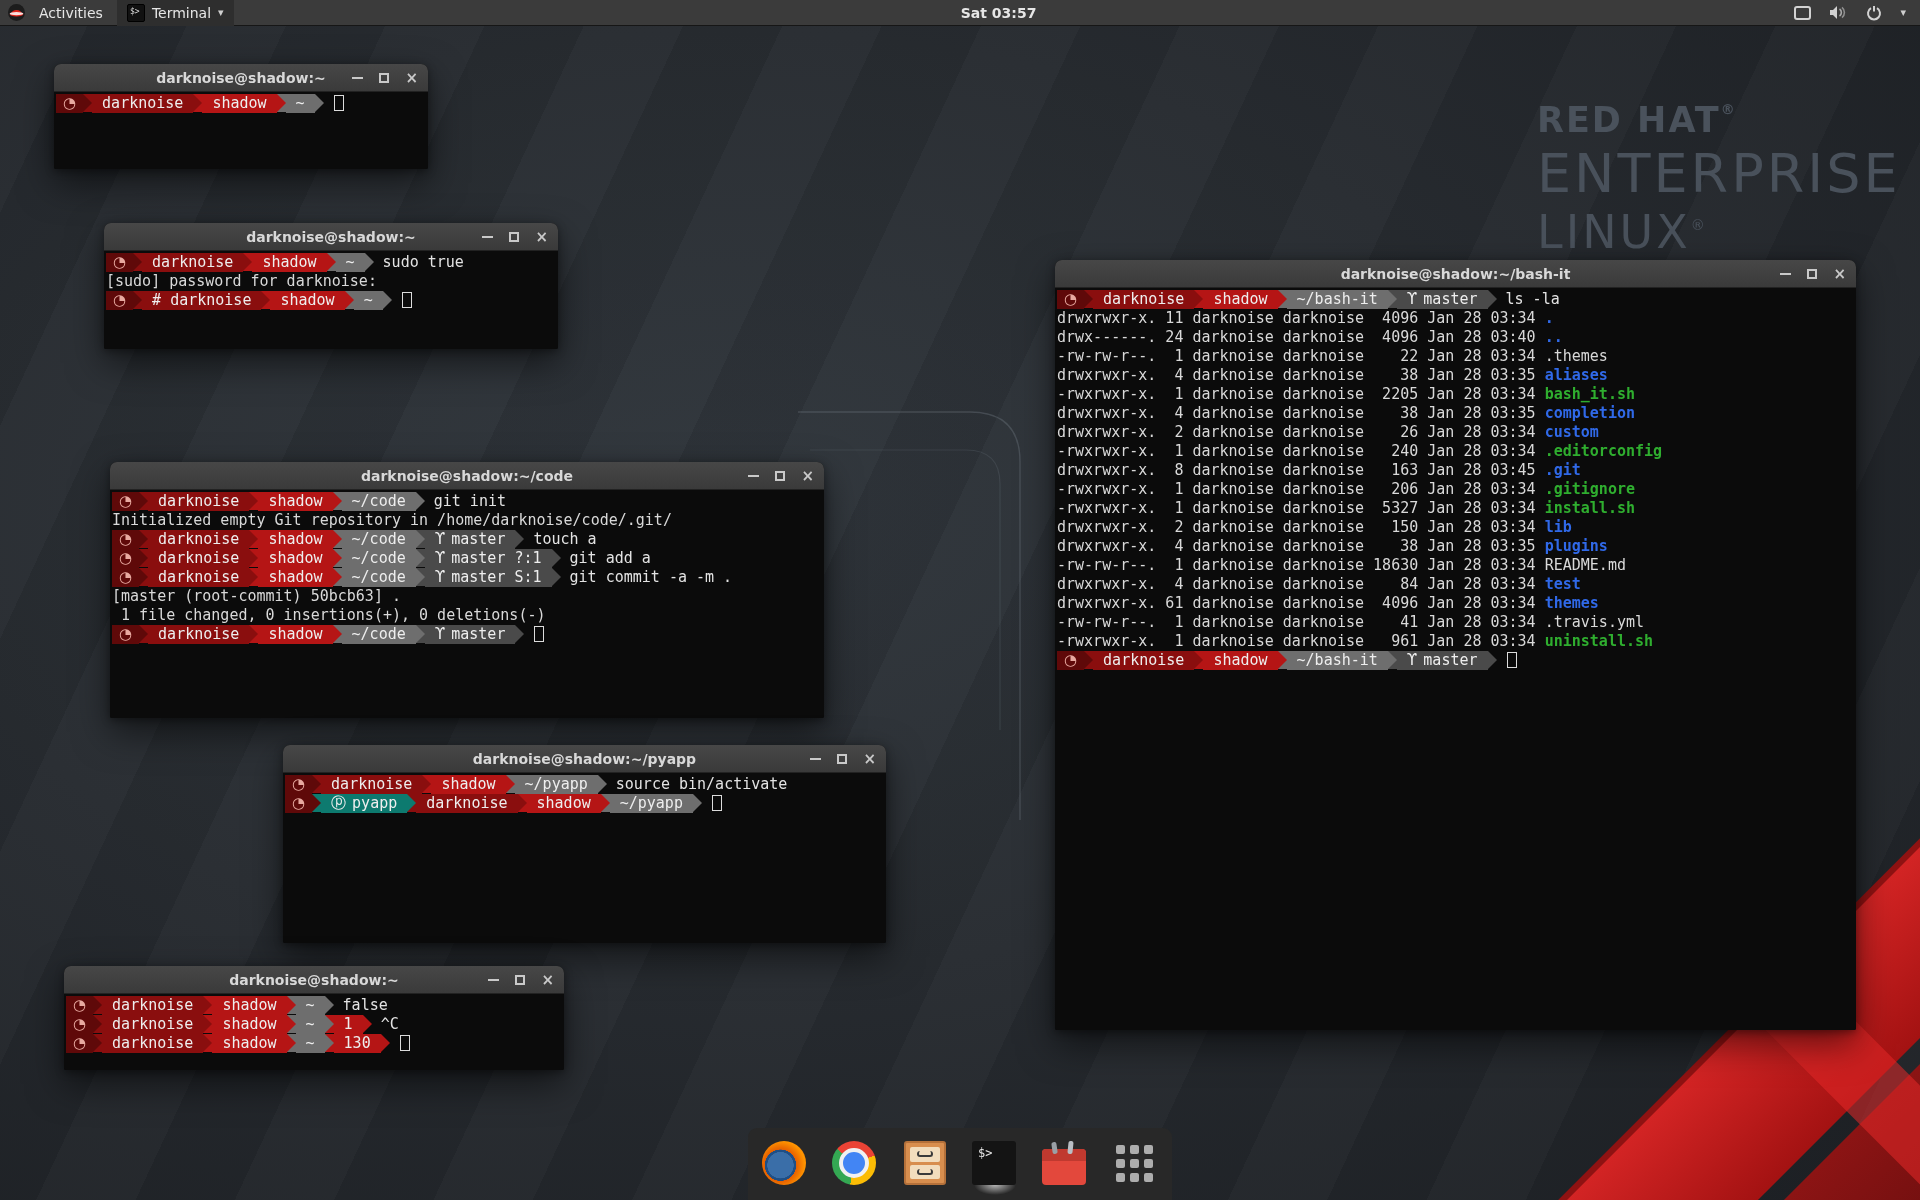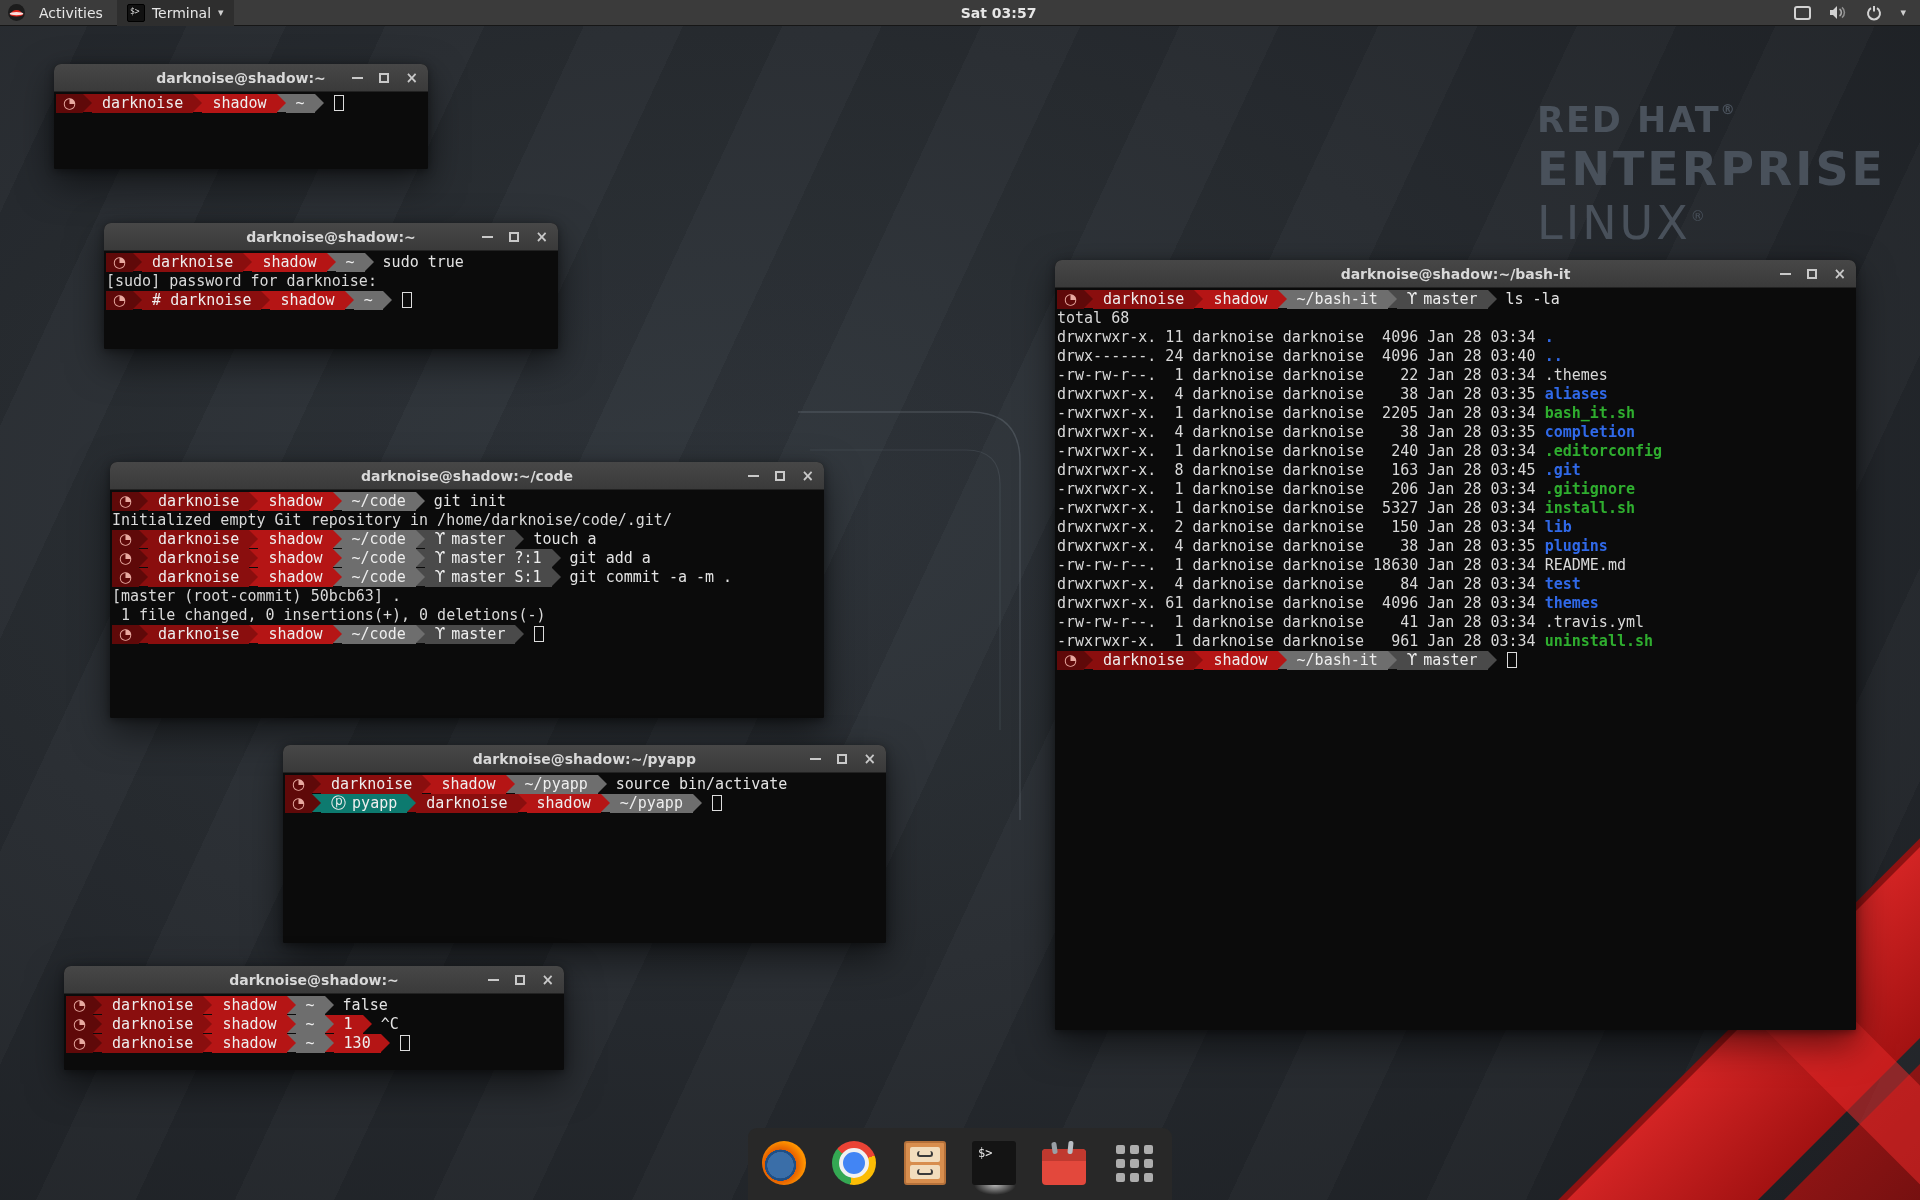--- a/index.html
+++ b/index.html
@@ -22,21 +22,21 @@
   .ribbon { position:absolute; pointer-events:none; }
   .rib-line  { width:1700px; height:9px;   background:#8f1212; transform:rotate(-45deg); left:1080px; top:830px; }
   .rib-main  { width:1700px; height:135px; background:linear-gradient(#d32424,#a31212); transform:rotate(-45deg); left:1040px; top:905px; }
   .rib-dark  { width:1700px; height:150px; background:linear-gradient(#8c1414,#6a0e0e); transform:rotate(-45deg); left:1150px; top:1015px; }
   .rib-corner{ width:1700px; height:260px; background:linear-gradient(#c21d1d,#7d1010); transform:rotate(-45deg); left:1290px; top:1165px; }
   .rib-cross { width:900px;  height:70px;  background:rgba(230,40,40,0.55); transform:rotate(45deg); left:1430px; top:1060px; }
 
   
   #rhel-logo { position:absolute; left:1537px; top:100px; color:#4a525c; user-select:none; }
   #rhel-logo .l1 { font-size:35px; font-weight:bold; letter-spacing:2px; }
-  #rhel-logo .l2 { font-size:46px; font-weight:700; letter-spacing:3px; margin-top:2px; color:#49515b;}
+  #rhel-logo .l2 { font-size:54px; font-weight:400; letter-spacing:3px; margin-top:2px; color:#49515b;}
   #rhel-logo .l3 { font-size:46px; font-weight:400; letter-spacing:3px; color:#49515b;}
   #rhel-logo sup { font-size:14px; vertical-align:18px; }
 
   
   #topbar {
     position:absolute; left:0; top:0; width:1920px; height:26px;
     background:#3b3b3b; border-bottom:1px solid #161616;
     display:flex; align-items:center; color:#e6e6e6; font-size:14px;
     z-index:50;
   }
@@ -260,27 +260,27 @@
       <div class="titlebar">
         <span>darknoise@shadow:~/bash-it</span>
         <span class="win-buttons">
           <span class="btn-min"></span>
           <span class="btn-max"></span>
           <span class="btn-close">×</span>
         </span>
       </div>
       <div class="content">
         <div class="line"><span class="seg seg-icon" style="background: rgb(95, 9, 9);"><span class="glyph" style="color: rgb(232, 169, 160); margin-right: 0px;">◔</span></span><span class="sep" style="border-left-color: rgb(95, 9, 9); background: rgb(138, 14, 14);"></span><span class="seg seg-user" style="background: rgb(138, 14, 14);">darknoise</span><span class="sep" style="border-left-color: rgb(138, 14, 14); background: rgb(181, 21, 21);"></span><span class="seg seg-host" style="background: rgb(181, 21, 21);">shadow</span><span class="sep" style="border-left-color: rgb(181, 21, 21); background: rgb(110, 110, 110);"></span><span class="seg seg-path" style="background: rgb(110, 110, 110);">~/bash-it</span><span class="sep" style="border-left-color: rgb(110, 110, 110); background: rgb(74, 74, 74);"></span><span class="seg seg-git" style="background: rgb(74, 74, 74);"><span class="glyph">ϒ</span>master</span><span class="sep" style="border-left-color: rgb(74, 74, 74); background: transparent;"></span><span class="cmd">ls -la</span></div>
-        <div class="line out">total 68</div>
         <div class="line out"><span>drwxrwxr-x. 11 darknoise darknoise  4096 Jan 28 03:34 </span><span class="fn-dir">.</span></div>
         <div class="line out"><span>drwx------. 24 darknoise darknoise  4096 Jan 28 03:40 </span><span class="fn-dir">..</span></div>
         <div class="line out"><span>-rw-rw-r--.  1 darknoise darknoise    22 Jan 28 03:34 </span><span class="fn-plain">.themes</span></div>
         <div class="line out"><span>drwxrwxr-x.  4 darknoise darknoise    38 Jan 28 03:35 </span><span class="fn-dir">aliases</span></div>
         <div class="line out"><span>-rwxrwxr-x.  1 darknoise darknoise  2205 Jan 28 03:34 </span><span class="fn-exec">bash_it.sh</span></div>
         <div class="line out"><span>drwxrwxr-x.  4 darknoise darknoise    38 Jan 28 03:35 </span><span class="fn-dir">completion</span></div>
+        <div class="line out"><span>drwxrwxr-x.  2 darknoise darknoise    26 Jan 28 03:34 </span><span class="fn-dir">custom</span></div>
         <div class="line out"><span>-rwxrwxr-x.  1 darknoise darknoise   240 Jan 28 03:34 </span><span class="fn-exec">.editorconfig</span></div>
         <div class="line out"><span>drwxrwxr-x.  8 darknoise darknoise   163 Jan 28 03:45 </span><span class="fn-dir">.git</span></div>
         <div class="line out"><span>-rwxrwxr-x.  1 darknoise darknoise   206 Jan 28 03:34 </span><span class="fn-exec">.gitignore</span></div>
         <div class="line out"><span>-rwxrwxr-x.  1 darknoise darknoise  5327 Jan 28 03:34 </span><span class="fn-exec">install.sh</span></div>
         <div class="line out"><span>drwxrwxr-x.  2 darknoise darknoise   150 Jan 28 03:34 </span><span class="fn-dir">lib</span></div>
         <div class="line out"><span>drwxrwxr-x.  4 darknoise darknoise    38 Jan 28 03:35 </span><span class="fn-dir">plugins</span></div>
         <div class="line out"><span>-rw-rw-r--.  1 darknoise darknoise 18630 Jan 28 03:34 </span><span class="fn-plain">README.md</span></div>
         <div class="line out"><span>drwxrwxr-x.  4 darknoise darknoise    84 Jan 28 03:34 </span><span class="fn-dir">test</span></div>
         <div class="line out"><span>drwxrwxr-x. 61 darknoise darknoise  4096 Jan 28 03:34 </span><span class="fn-dir">themes</span></div>
         <div class="line out"><span>-rw-rw-r--.  1 darknoise darknoise    41 Jan 28 03:34 </span><span class="fn-plain">.travis.yml</span></div>

